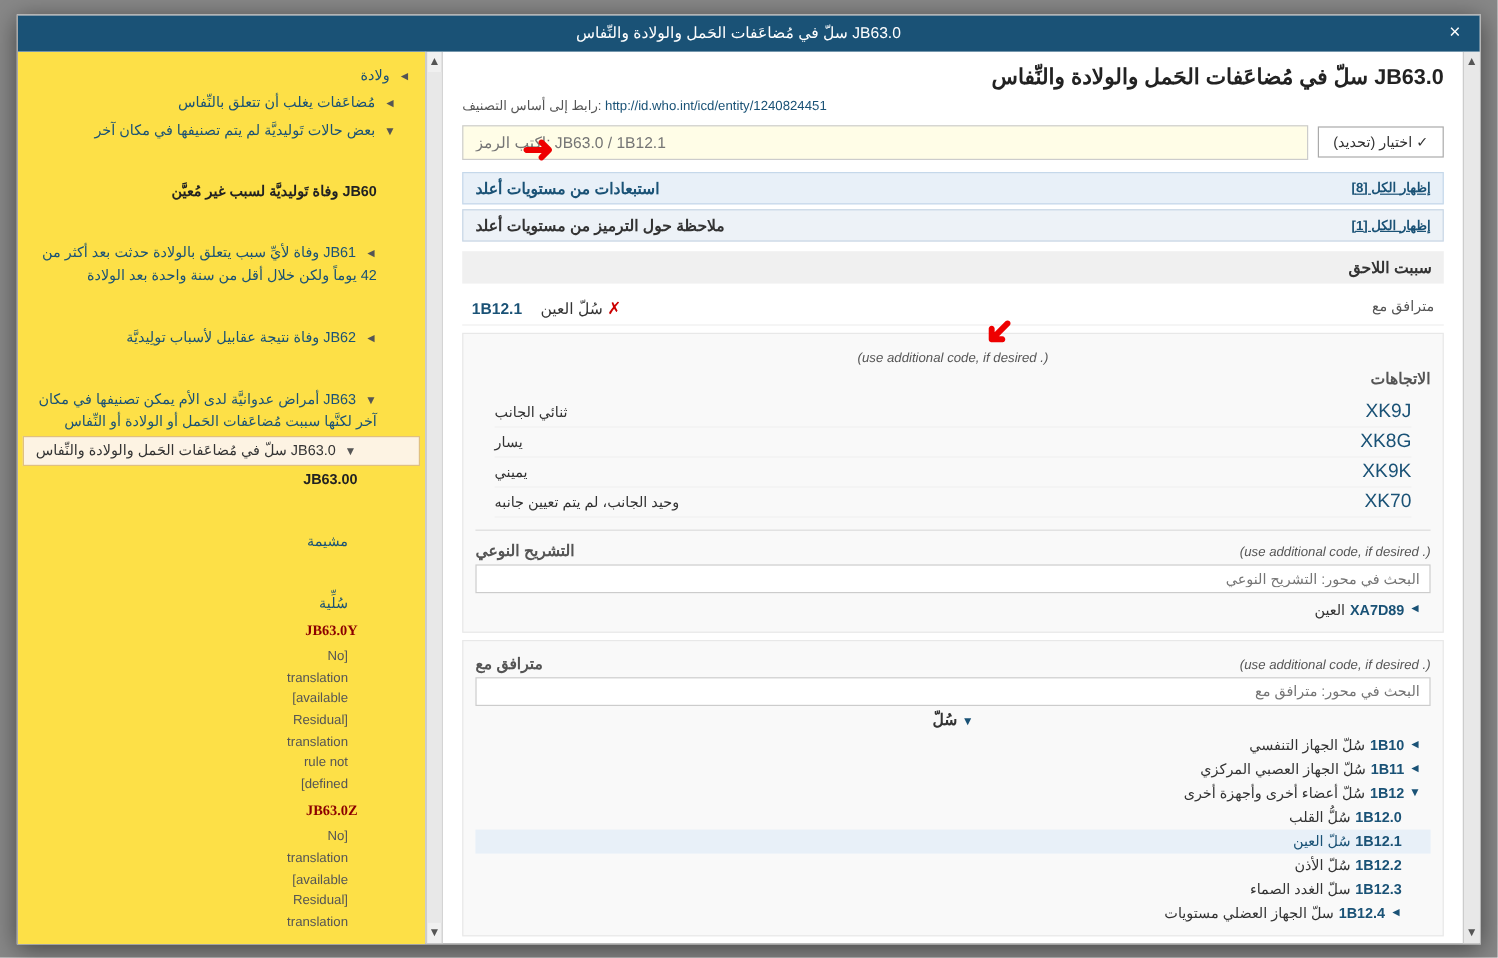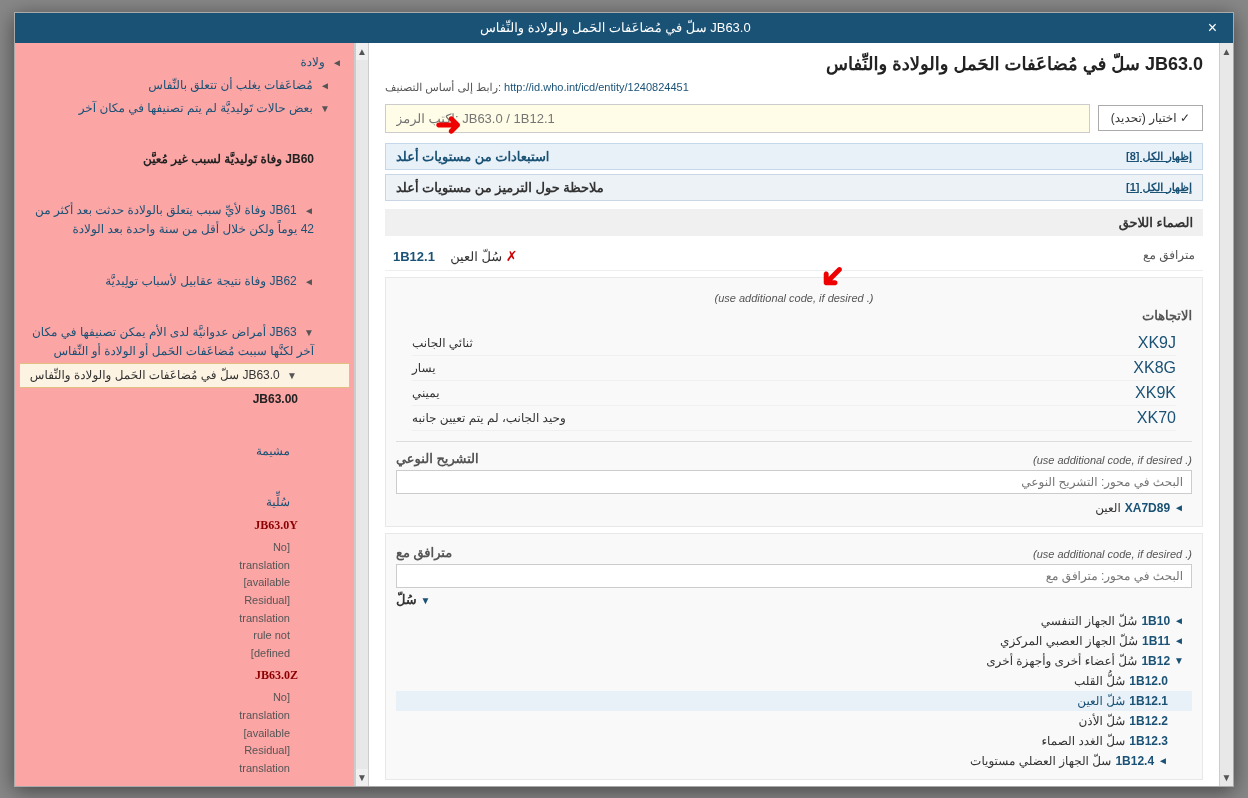--- a/index.html
+++ b/index.html
@@ -53,21 +53,21 @@
     }
     
     .sidebar {
       width: 340px;
       min-width: 340px;
       border-right: 1px solid #ccc;
       overflow-y: auto;
       padding: 8px 4px;
       direction: rtl;
       font-size: 12px;
-      background: #fca5a5;
+      background: #fde047;
     }
     .sidebar-item {
       padding: 2px 8px;
       line-height: 1.6;
       cursor: pointer;
       color: #333;
     }
     .sidebar-item.blue { color: #1a5276; }
     .sidebar-item.dark-bold { color: #222; font-weight: bold; }
     .sidebar-item.indent1 { padding-right: 20px; }
@@ -354,21 +354,21 @@
       <div class="section-header">
         <span class="show-all-link">إظهار الكل [8]</span>
         <span>استبعادات من مستويات أعلد</span>
       </div>
 
       <div class="section-header2">
         <span class="show-all-link">إظهار الكل [1]</span>
         <span>ملاحظة حول الترميز من مستويات أعلد</span>
       </div>
 
-      <div class="related-section">الصماء اللاحق</div>
+      <div class="related-section">سببت اللاحق</div>
 
       <div class="linked-item">
         <div class="linked-item-left">مترافق مع</div>
         <div class="linked-item-right">
           <span class="x-mark">✗</span>
           <span class="linked-name">سُلّ العين</span>
           <span style="width:8px;display:inline-block;"></span>
           <span class="linked-code">1B12.1</span>
         </div>
       </div>
@@ -410,21 +410,21 @@
       </div>
 
       <div style="background:#f9f9f9;border:1px solid #e8e8e8;padding:8px 10px;margin:6px 0;">
         <div style="display:flex;justify-content:space-between;align-items:center;">
           <div class="desired-code-label">(. use additional code, if desired)</div>
           <div style="font-weight:bold;color:#555;">مترافق مع</div>
         </div>
         <input class="search-input" type="text" placeholder="البحث في محور: مترافق مع" style="">
         
         
-        <div style="font-weight:bold;text-align:left;margin-bottom:4px;color:#333;">
+        <div style="font-weight:bold;text-align:center;margin-bottom:4px;color:#333;">
           <span class="tree-arrow">▼</span>
           <span>سُلّ</span>
         </div>
         
         <div class="tree-item">
           <span class="tree-arrow">◄</span>
           <span class="tree-code">1B10</span>
           <span class="tree-name">سُلّ الجهاز التنفسي</span>
         </div>
         <div class="tree-item">

